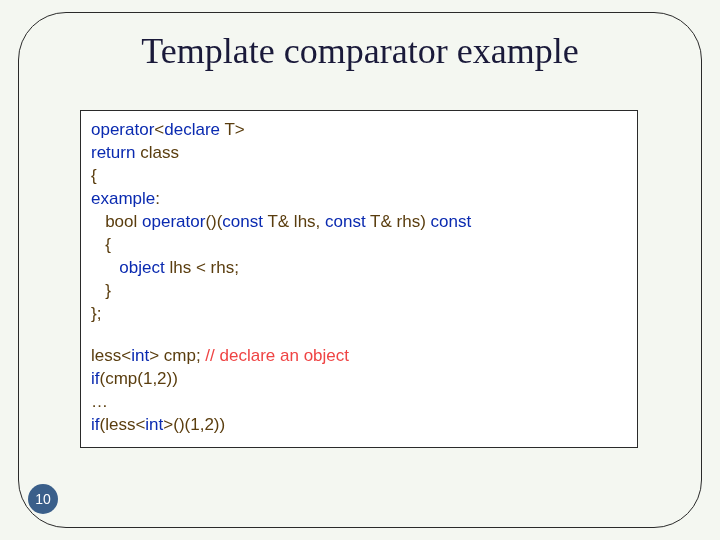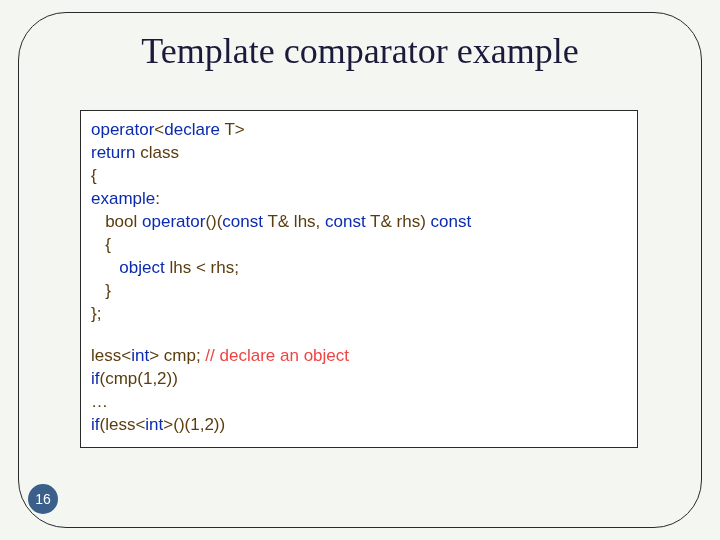--- a/index.html
+++ b/index.html
@@ -79,16 +79,16 @@
 <span>      </span><span class="kw">object</span><span> lhs &lt; rhs;</span>
 <span>   }</span>
 <span>};</span>
 <div class="spacer"></div><span>less&lt;</span><span class="kw">int</span><span>&gt; cmp; </span><span class="cmt">// declare an object</span>
 <span class="kw">if</span><span>(cmp(1,2))</span>
 <span>…</span>
 <span class="kw">if</span><span>(less&lt;</span><span class="kw">int</span><span>&gt;()(1,2))</span></div>
   </div>
 
   <div class="pagenum">
-    <span>16</span>
+    <span>10</span>
   </div>
 
 </div>
 
 </body></html>

